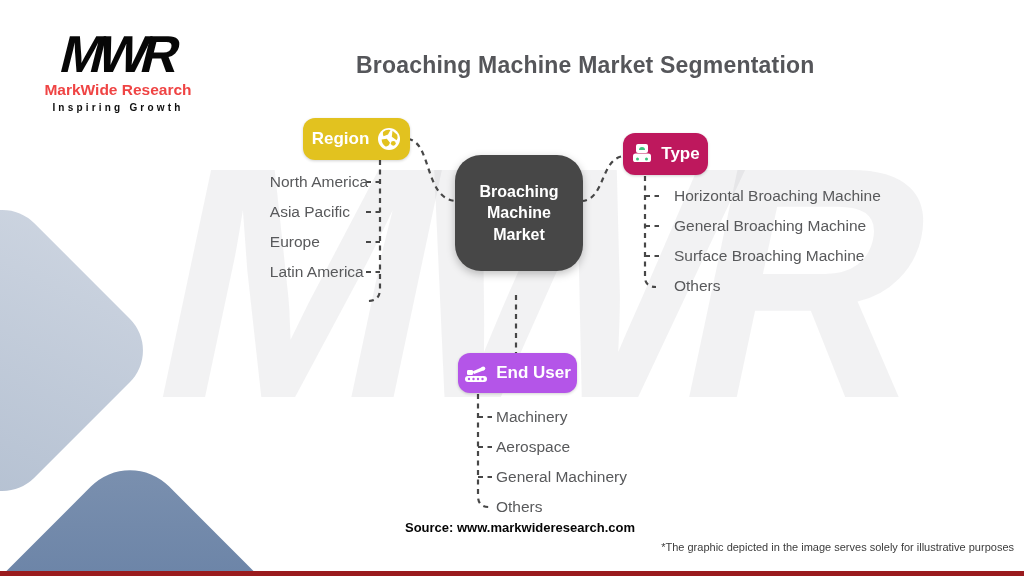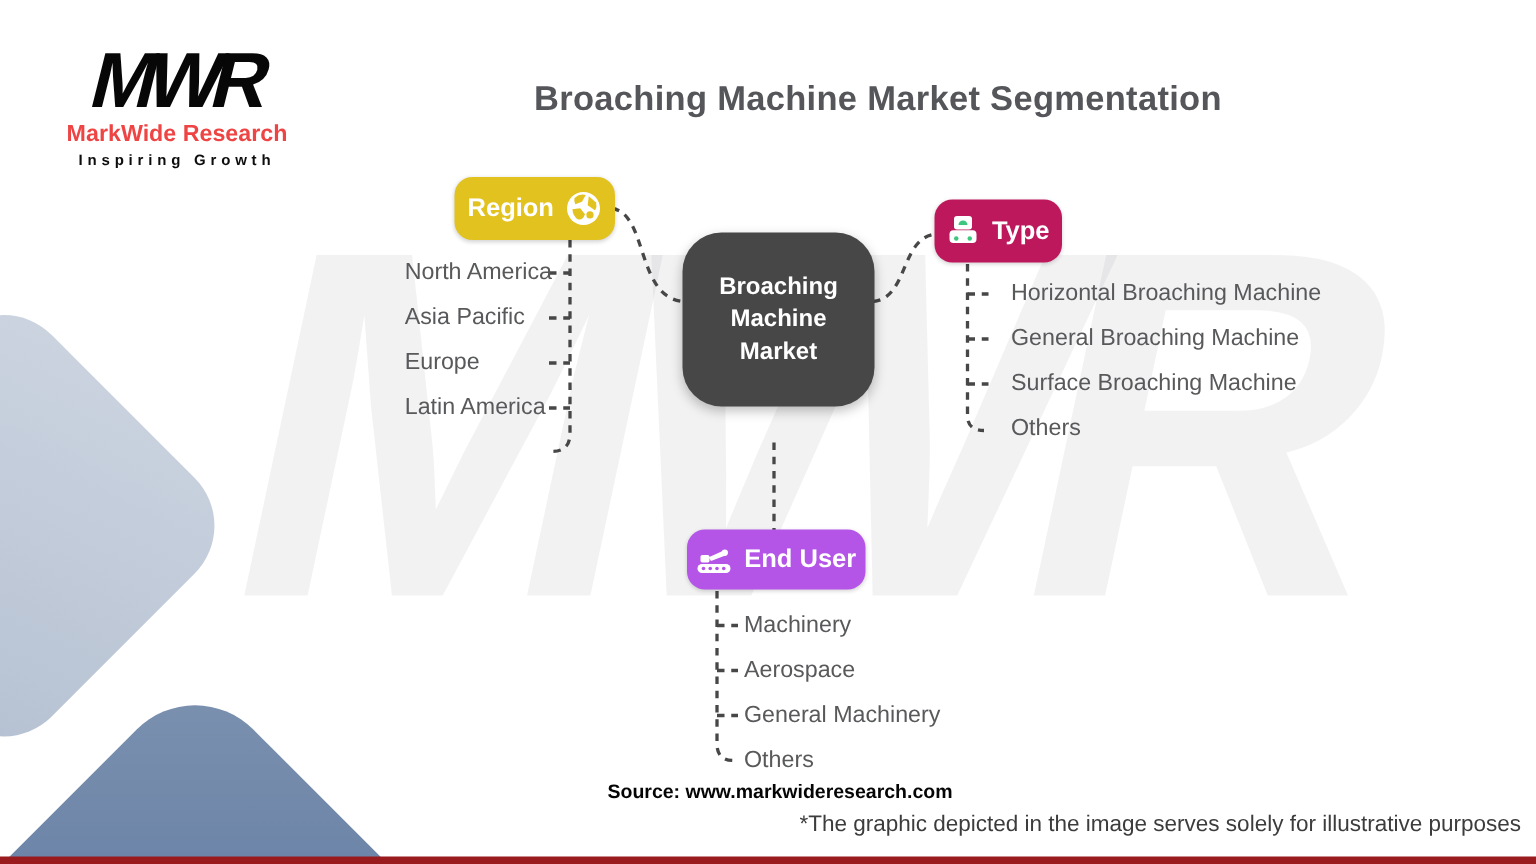--- a/index.html
+++ b/index.html
@@ -145,21 +145,21 @@
     z-index: 6;
     font-size: 13px;
     font-weight: bold;
     color: #050505;
   }
   .disclaimer-note {
     position: absolute;
     right: 10px;
     top: 541px;
     z-index: 6;
-    font-size: 15px;
+    font-size: 11px;
     color: #3c3c3c;
   }
 </style>
 </head>
 <body>
 
 <div id="canvas">
 
   <div class="diamond-light"></div>
   <div class="watermark">MWR</div>

